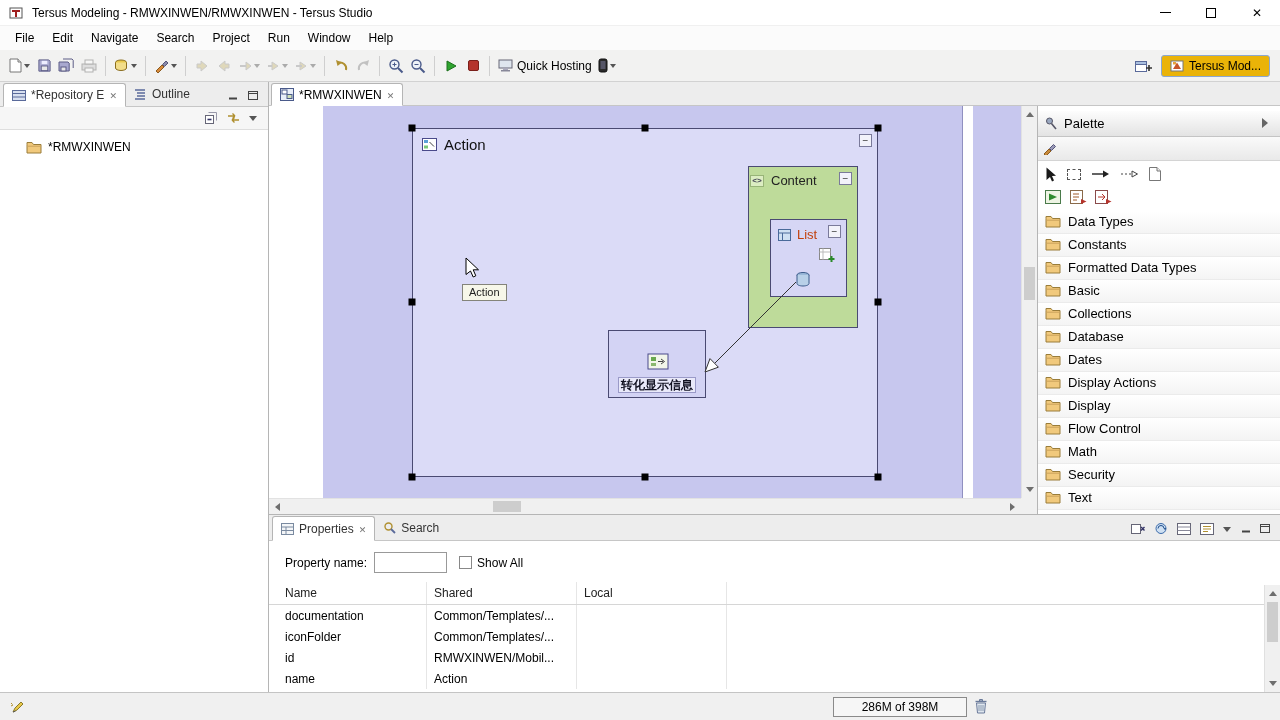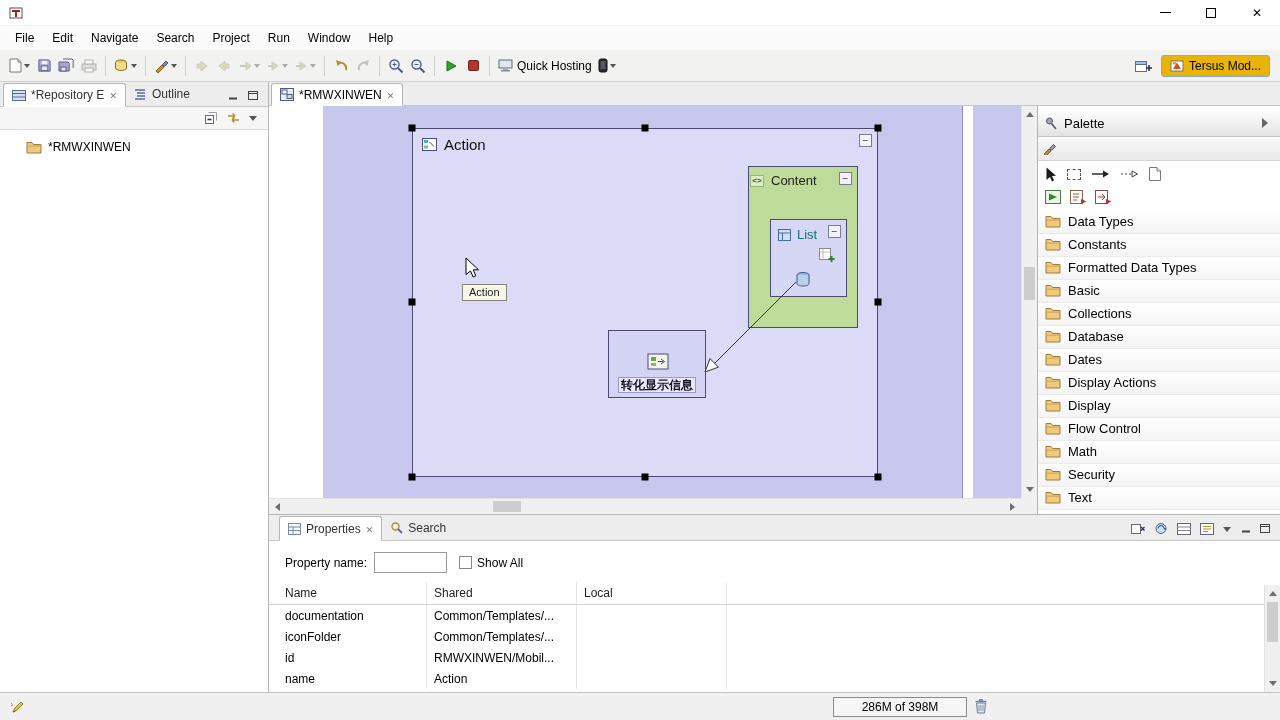--- a/index.html
+++ b/index.html
@@ -62,21 +62,21 @@
   .action-box { left:143px; top:22px; width:466px; height:349px; background:#dbdbf7; }
   .box-header { position:absolute; left:9px; top:7px; display:flex; align-items:center; gap:7px; }
   .collapse-btn { position:absolute; top:5px; right:5px; width:13px; height:13px; background:#f2f2fa; border:1px solid #7a7a9a; display:flex; align-items:center; justify-content:center; font-size:10px; line-height:10px; color:#333; }
   .collapse-btn::before { content:"−"; }
   .action-title { font-size:15px; color:#111; }
   .content-box { left:479px; top:60px; width:110px; height:162px; background:#bedb9a; }
   .content-title { font-size:13px; color:#222; }
   .angle-icon { width:14px; height:12px; border:1px solid #98b478; background:#dcedc2; font-size:8px; font-weight:bold; color:#445; display:flex; align-items:center; justify-content:center; font-family:"Liberation Mono", monospace; }
   .angle-icon::before { content:"<>"; }
   .list-box { left:501px; top:113px; width:77px; height:78px; background:#d6d6f5; }
-  .list-title { font-size:13px; color:#0f766e; }
+  .list-title { font-size:13px; color:#c2410c; }
   .list-child { position:absolute; left:526px; top:142px; width:40px; height:42px; }
   .list-child .add-ic { position:absolute; right:0; top:0; }
   .list-child .db-ic { position:absolute; left:0; bottom:2px; }
   .transform-box { left:339px; top:224px; width:98px; height:68px; background:#d3d3f4; }
   .transform-icon { position:absolute; left:38px; top:21px; }
   .transform-label { position:absolute; left:0; right:0; bottom:3px; text-align:center; }
   .transform-label span { font-weight:bold; font-size:12px; color:#101020; background:#e9e9fa; border:1px solid #9a9ac8; padding:0 2px; }
   .handle { position:absolute; width:7px; height:7px; background:#000; transform:translate(-50%,-50%); }
   .overlay { position:absolute; left:0; top:0; pointer-events:none; }
   .canvas-tooltip { position:absolute; left:193px; top:178px; background:#f7f7e9; border:1px solid #84847a; padding:1px 6px 2px; font-size:11px; color:#222; }
@@ -99,21 +99,21 @@
   .palette-title { margin-left:7px; font-size:13px; }
   .palette-arrow { margin-left:auto; width:0; height:0; border:5px solid transparent; border-left:6px solid #666; }
   .palette-subrow { height:24px; background:linear-gradient(#fafafa,#e9e9e9); border-bottom:1px solid #d4d4d4; display:flex; align-items:center; padding:0 5px; }
   .palette-tools { display:flex; align-items:center; gap:10px; padding:6px 7px 4px; }
   .palette-components { display:flex; align-items:center; gap:8px; padding:4px 7px 7px; }
   .palette-cat { height:23px; display:flex; align-items:center; gap:7px; padding-left:7px; background:linear-gradient(#ffffff,#f4f4f4); border-bottom:1px solid #ebebeb; font-size:13px; }
   .marquee-ic { width:14px; height:11px; border:1px dashed #555; }
 
   
   .props-panel { flex:1; border-top:1px solid #b5b5b5; background:#f0f0f0; display:flex; flex-direction:column; overflow:hidden; }
-  .props-tabrow { height:26px; display:flex; align-items:flex-end; background:#ededed; border-bottom:1px solid #c6c6c6; padding-left:10px; }
+  .props-tabrow { height:26px; display:flex; align-items:flex-end; background:#ededed; border-bottom:1px solid #c6c6c6; padding-left:3px; }
   .props-tab { height:25px; display:flex; align-items:center; gap:5px; padding:0 8px; color:#333; }
   .props-tab.selected { background:#fff; border:1px solid #b5b5b5; border-bottom:1px solid #fff; border-radius:3px 3px 0 0; margin-bottom:-1px; }
   .props-toolbar { margin-left:auto; display:flex; align-items:center; gap:9px; padding-right:10px; padding-bottom:5px; color:#555; }
   .props-content { flex:1; background:#fff; position:relative; overflow:hidden; }
   .filter-row { display:flex; align-items:center; padding:11px 0 9px 16px; }
   .filter-label { margin-right:7px; }
   .filter-input { width:73px; height:21px; border:1px solid #999; background:#fff; font-family:inherit; font-size:12px; padding:0 3px; }
   .cb { width:13px; height:13px; border:1px solid #888; background:#fff; margin-left:12px; }
   .cb-label { margin-left:5px; }
   .prow { display:grid; grid-template-columns:158px 150px 150px 1fr; height:21px; }
@@ -132,20 +132,21 @@
 </head>
 <body>
 
 <div class="titlebar">
   <span>
     <svg width="16" height="16">
         <rect x="2" y="3" width="12" height="10" fill="#fff" stroke="#555"></rect>
         <path d="M4 6 h8 M8 6 v6" stroke="#a02020" stroke-width="2"></path>
       </svg>
   </span>
+  <span class="title">Tersus Modeling - RMWXINWEN/RMWXINWEN - Tersus Studio</span>
   <div class="win-controls">
     <div class="win-btn">
         <span class="glyph-min"></span>
       </div>
     <div class="win-btn">
         <span class="glyph-max"></span>
       </div>
     <div class="win-btn">
         <span class="glyph-close"></span>
       </div>

